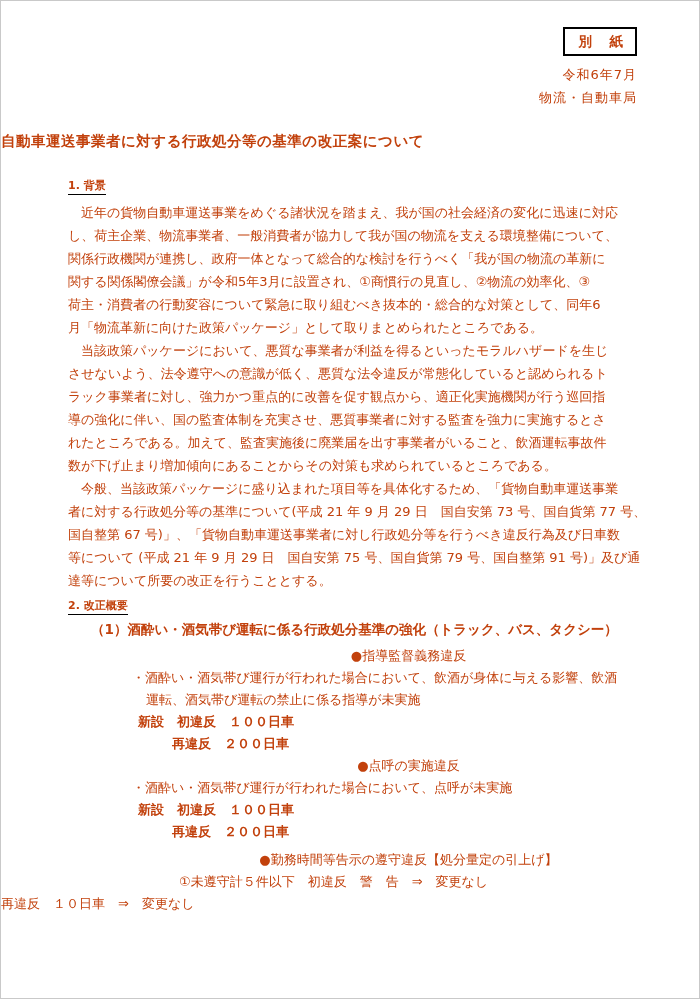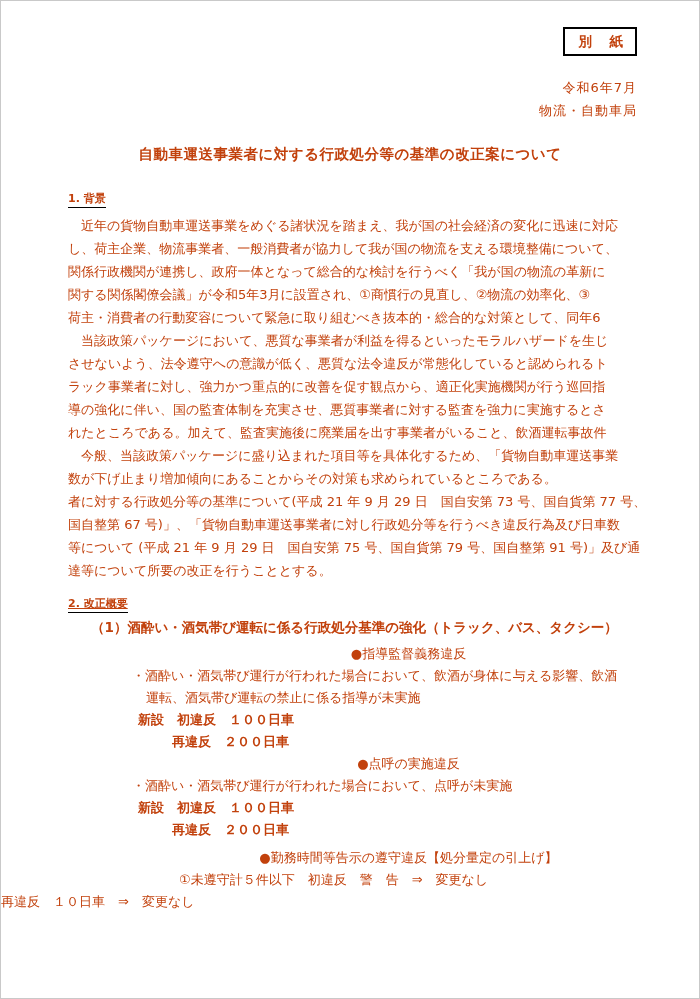--- a/index.html
+++ b/index.html
@@ -16,28 +16,28 @@
   .hdr { padding:26px 62px 0 0; text-align:right; line-height:22px; }
   .tagbox {
     display:inline-block;
     border:2px solid #000;
     padding:1px 10px 2px 14px;
     font-weight:700; font-size:13.5px;
     letter-spacing:2px;
     white-space:pre;
   }
   .hdr-line { margin-top:1px; font-size:13px; letter-spacing:1px; }
-  .hdr-line.first { margin-top:21px; }
+  .hdr-line.first { margin-top:8px; }
   .title {
-    margin-top:22px; text-align:center;
+    margin-top:22px; 
     font-size:14.5px; font-weight:700; letter-spacing:0.5px;
     line-height:20px;
   }
   .h1 { margin:25px 0 0 67px; font-weight:700; font-size:11px; line-height:20px; }
-  .h2 { margin-top:12px;text-decoration:underline; }
+  .h2 { margin-top:4px; }
   .ul { border-bottom:1.5px solid #000; padding-bottom:1.5px; white-space:pre; }
   .body-block { margin-top:5px; }
   .bl { margin-left:67px; line-height:23px; font-size:13px; white-space:pre; }
   .sub { margin:3px 0 0 90px; font-weight:700; font-size:13.5px; line-height:20px; white-space:pre; }
   .sub2 { margin-top:16px; }
   .list { margin-top:6px; }
   .list .li { line-height:22px; font-size:13px; white-space:pre; }
   .ml-b { margin-left:117px;text-align:center; }
   .ml-d { margin-left:131px; }
   .ml-c { margin-left:145px; }
@@ -64,27 +64,28 @@
   <div class="h1">
     <span class="ul">1. 背景</span>
   </div>
 
   <div class="body-block">
     <div class="bl">　近年の貨物自動車運送事業をめぐる諸状況を踏まえ、我が国の社会経済の変化に迅速に対応</div>
     <div class="bl">し、荷主企業、物流事業者、一般消費者が協力して我が国の物流を支える環境整備について、</div>
     <div class="bl">関係行政機関が連携し、政府一体となって総合的な検討を行うべく「我が国の物流の革新に</div>
     <div class="bl">関する関係閣僚会議」が令和5年3月に設置され、①商慣行の見直し、②物流の効率化、③</div>
     <div class="bl">荷主・消費者の行動変容について緊急に取り組むべき抜本的・総合的な対策として、同年6</div>
+    <div class="bl">月「物流革新に向けた政策パッケージ」として取りまとめられたところである。</div>
     <div class="bl">　当該政策パッケージにおいて、悪質な事業者が利益を得るといったモラルハザードを生じ</div>
     <div class="bl">させないよう、法令遵守への意識が低く、悪質な法令違反が常態化していると認められるト</div>
     <div class="bl">ラック事業者に対し、強力かつ重点的に改善を促す観点から、適正化実施機関が行う巡回指</div>
     <div class="bl">導の強化に伴い、国の監査体制を充実させ、悪質事業者に対する監査を強力に実施するとさ</div>
     <div class="bl">れたところである。加えて、監査実施後に廃業届を出す事業者がいること、飲酒運転事故件</div>
+    <div class="bl">数が下げ止まり増加傾向にあることからその対策も求められているところである。</div>
     <div class="bl">　今般、当該政策パッケージに盛り込まれた項目等を具体化するため、「貨物自動車運送事業</div>
-    <div class="bl">数が下げ止まり増加傾向にあることからその対策も求められているところである。</div>
     <div class="bl">者に対する行政処分等の基準について(平成 21 年 9 月 29 日　国自安第 73 号、国自貨第 77 号、</div>
     <div class="bl">国自整第 67 号)」、「貨物自動車運送事業者に対し行政処分等を行うべき違反行為及び日車数</div>
     <div class="bl">等について (平成 21 年 9 月 29 日　国自安第 75 号、国自貨第 79 号、国自整第 91 号)」及び通</div>
     <div class="bl">達等について所要の改正を行うこととする。</div>
   </div>
 
   <div class="h1 h2">
     <span class="ul">2. 改正概要</span>
   </div>
 

